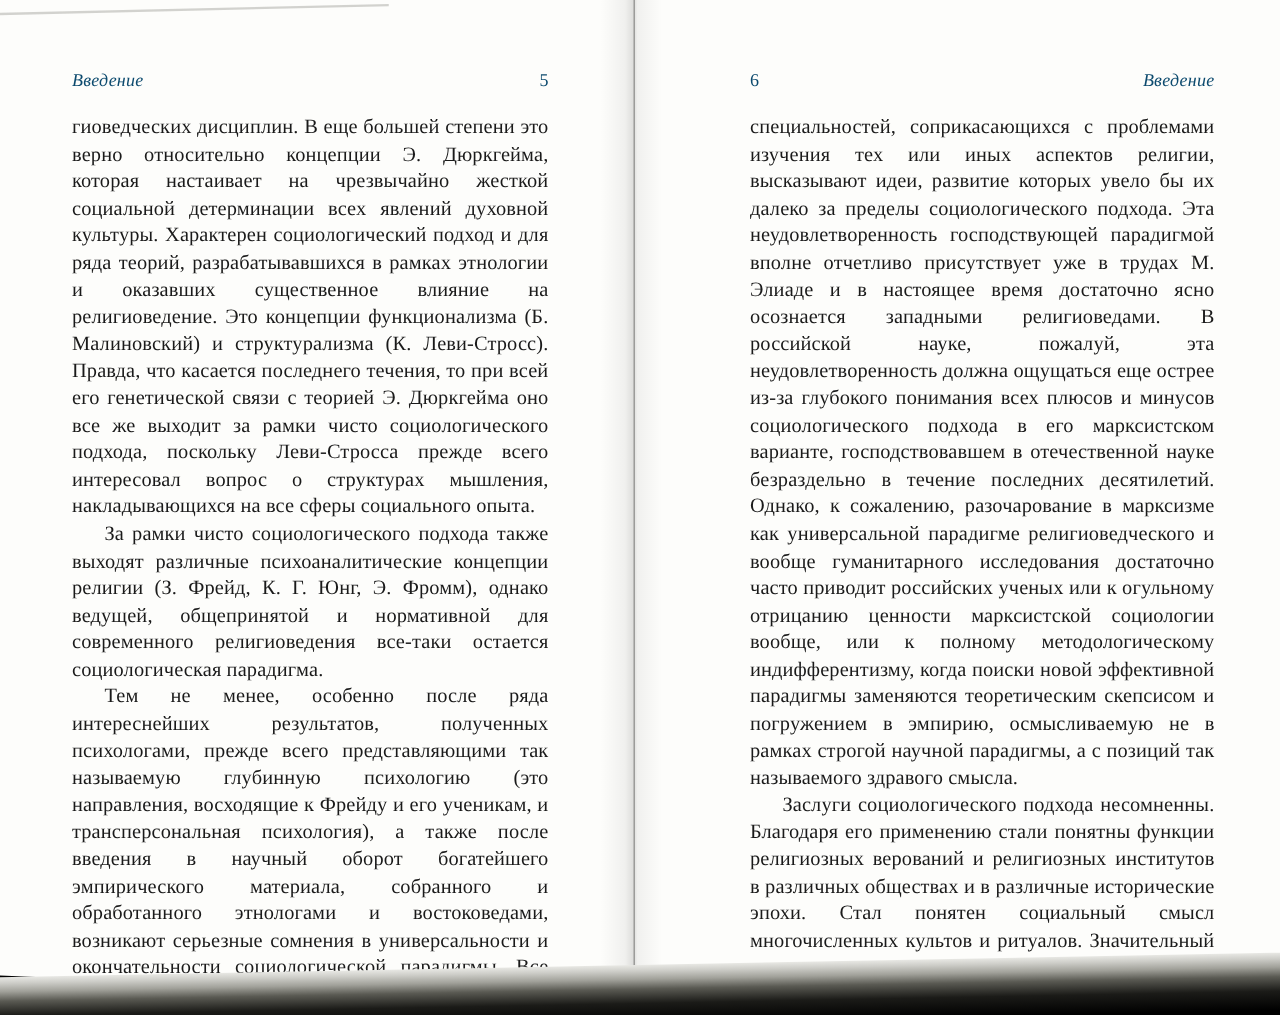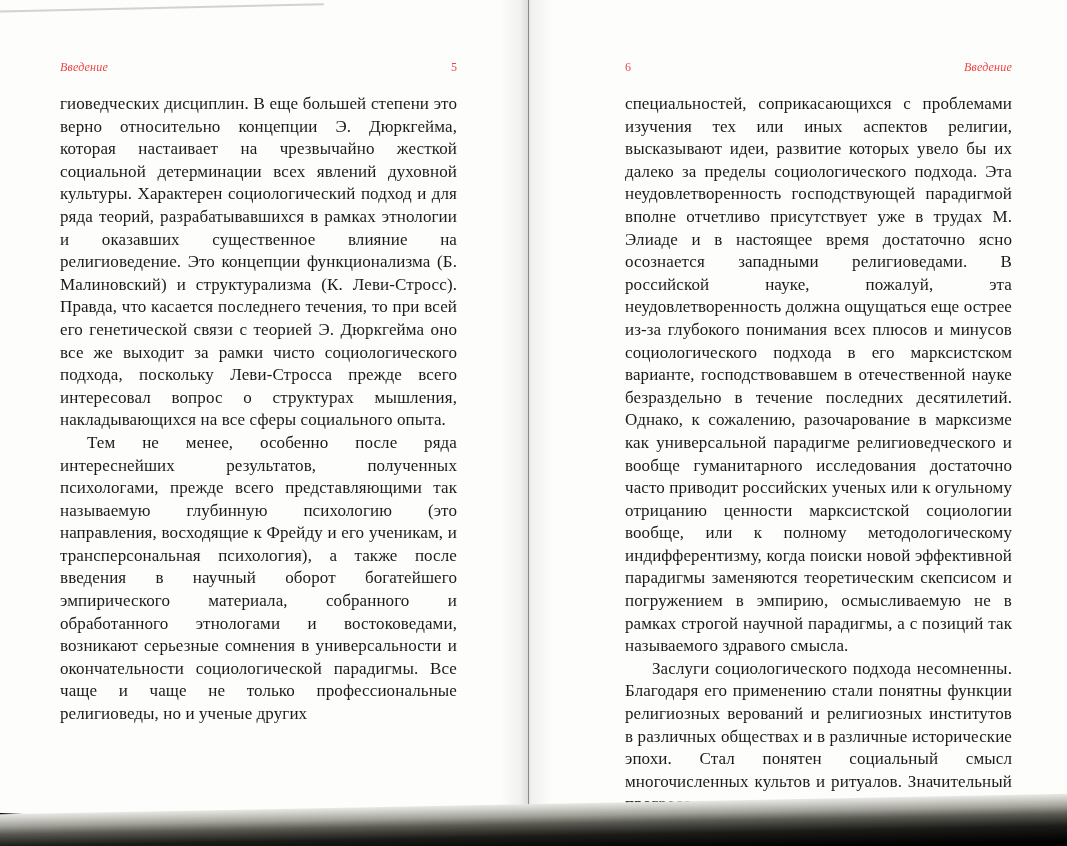--- a/index.html
+++ b/index.html
@@ -34,22 +34,22 @@
     position: absolute;
     top: 60px;
     color: #1a1a1a;
   }
   .page-left  { left: 60px;  width: 397px; }
   .page-right { left: 625px; width: 387px; }
   .page-header {
     display: flex;
     justify-content: space-between;
     align-items: center;
-    font-size: 12px;
-    color: #ef4444;
+    font-size: 15px;
+    color: #0c4a6e;
     margin-bottom: 18px;
   }
   .running-title { font-style: italic; letter-spacing: 0.2px; }
   .page-number  { font-style: normal; }
   .page-body {
     font-size: 17px;
     line-height: 22.6px;
     text-align: justify;
     letter-spacing: 0.1px;
   }
@@ -118,20 +118,21 @@
 
   <div class="top-edge"></div>
 
   <div class="page page-left">
     <div class="page-header">
       <span class="running-title">Введение</span>
       <span class="page-number">5</span>
     </div>
     <div class="page-body">
       <p class="cont">гиоведческих дисциплин. В еще большей степени это верно относительно концепции Э. Дюркгейма, которая настаивает на чрезвычайно жесткой социальной детерминации всех явлений духовной культуры. Характерен социологический подход и для ряда теорий, разрабатывавшихся в рамках этнологии и оказавших существенное влияние на религиоведение. Это концепции функционализма (Б. Малиновский) и структурализма (К. Леви-Стросс). Правда, что касается последнего течения, то при всей его генетической связи с теорией Э. Дюркгейма оно все же выходит за рамки чисто социологического подхода, поскольку Леви-Стросса прежде всего интересовал вопрос о структурах мышления, накладывающихся на все сферы социального опыта.</p>
+      <p>За рамки чисто социологического подхода также выходят различные психоаналитические концепции религии (З. Фрейд, К. Г. Юнг, Э. Фромм), однако ведущей, общепринятой и нормативной для современного религиоведения все-таки остается социологическая парадигма.</p>
       <p>Тем не менее, особенно после ряда интереснейших результатов, полученных психологами, прежде всего представляющими так называемую глубинную психологию (это направления, восходящие к Фрейду и его ученикам, и трансперсональная психология), а также после введения в научный оборот богатейшего эмпирического материала, собранного и обработанного этнологами и востоковедами, возникают серьезные сомнения в универсальности и окончательности социологической парадигмы. Все чаще и чаще не только профессиональные религиоведы, но и ученые других</p>
     </div>
   </div>
 
   <div class="page page-right">
     <div class="page-header">
       <span class="page-number">6</span>
       <span class="running-title">Введение</span>
     </div>
     <div class="page-body">

